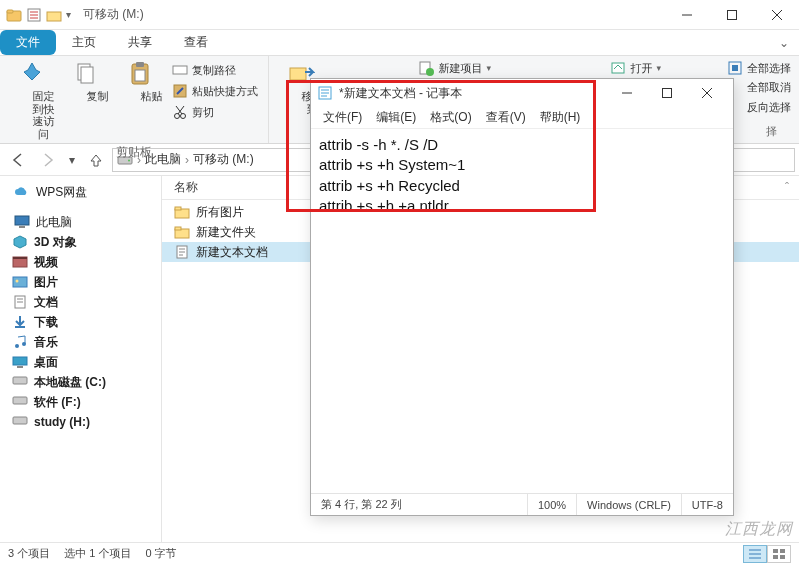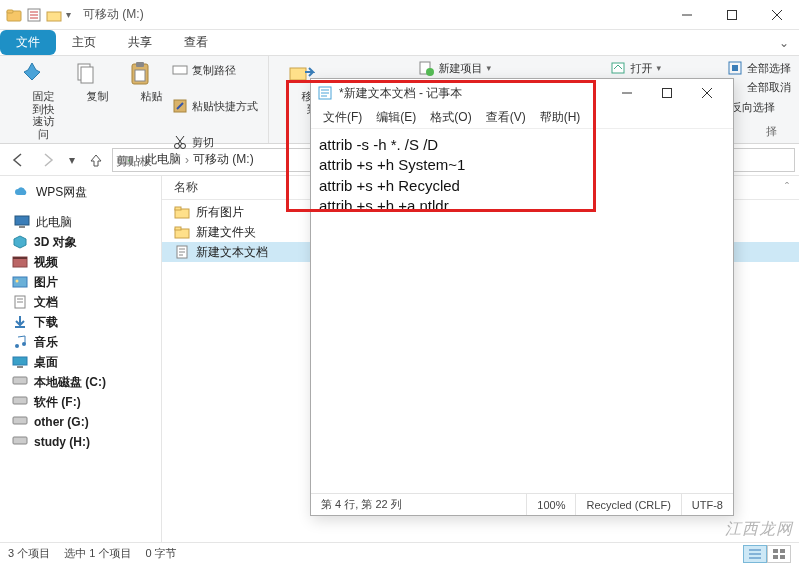--- a/index.html
+++ b/index.html
@@ -22,21 +22,21 @@
 
 .ribbon { height: 88px; background: #f5f6f7; border-bottom: 1px solid #d8d8d8; display: flex; position: relative; }
 .rgroup { display: flex; flex-direction: column; padding: 2px 6px 0 6px; border-right: 1px solid #e0e0e0; }
 .rgroup .body { flex: 1; display: flex; align-items: flex-start; gap: 2px; }
 .rgroup .label { text-align: center; font-size: 12px; color: #666; padding: 1px 0 2px 0; }
 .bigbtn { display: flex; flex-direction: column; align-items: center; width: 52px; padding: 2px 2px; gap: 2px; }
 .bigbtn .ico { width: 28px; height: 28px; }
 .bigbtn .txt { font-size: 11px; color: #333; text-align: center; line-height: 1.15; margin-left: 23px; }
 .smallbtn { display: flex; align-items: center; gap: 4px; padding: 2px 4px; font-size: 11px; color: #333; white-space: nowrap; }
 .smallbtn .ico { width: 16px; height: 16px; }
-.vstack { display: flex; flex-direction: column; gap: 16px; }
+.vstack { display: flex; flex-direction: column; gap: 1px; }
 
 
 .addr { height: 32px; display: flex; align-items: center; gap: 2px; padding: 2px 4px; border-bottom: 1px solid #e5e5e5; }
 .navbtn { width: 28px; height: 26px; display:flex; align-items:center; justify-content:center; color:#555; }
 .breadcrumb { flex: 1; height: 24px; border: 1px solid #ccc; display: flex; align-items: center; padding: 0 4px; gap: 2px; font-size: 12px; color: #333; background:#fff;}
 .bc-sep { color: #888; padding: 0 2px; }
 
 
 .main { display: flex; height: calc(564px - 30px - 26px - 88px - 32px - 22px); }
 .sidebar { width: 162px; border-right: 1px solid #e5e5e5; overflow: hidden; padding-top: 6px; }
@@ -238,21 +238,21 @@
           <svg width="16" height="16">
             <rect x="2" y="2" width="12" height="12" fill="none" stroke="#3a7db8"></rect>
             <rect x="5" y="5" width="6" height="6" fill="#3a7db8"></rect>
           </svg>
         </span>
         <span>全部选择</span>
       </div>
     <div class="smallbtn" style="position:absolute; right:0; top:20px;">
         <span>全部取消</span>
       </div>
-    <div class="smallbtn" style="position:absolute; right:16px; top:40px;">
+    <div class="smallbtn" style="position:absolute; right:0; top:40px;">
         <span>反向选择</span>
       </div>
     <div style="position:absolute; right:18px; top:66px; font-size:11px; color:#666;">择</div>
   </div>
 </div>
 
 <div class="addr">
   <div class="navbtn">
       <svg width="16" height="16">
         <path d="M11 2 L4 8 L11 14" fill="none" stroke="#555" stroke-width="1.5"></path>
@@ -382,28 +382,20 @@
           </svg>
         </span>
         <span>软件 (F:)</span>
       </div>
     <div class="sb-item sub">
         <span class="ico">
           <svg width="16" height="12">
             <rect x="1" y="3" width="14" height="7" rx="1" fill="#ccc" stroke="#888"></rect>
           </svg>
         </span>
-        <span>other (G:)</span>
-      </div>
-    <div class="sb-item sub">
-        <span class="ico">
-          <svg width="16" height="12">
-            <rect x="1" y="3" width="14" height="7" rx="1" fill="#ccc" stroke="#888"></rect>
-          </svg>
-        </span>
         <span>study (H:)</span>
       </div>
   </div>
 
   <div class="content">
     <div class="colhead">
         <span>名称</span>
         <span style="margin-left:auto;color:#999;padding-right:10px;">ˆ</span>
       </div>
     <div class="filelist">
@@ -498,19 +490,19 @@
     <span>查看(V)</span>
     <span>帮助(H)</span>
   </div>
   <div class="np-body"><span>attrib -s -h *. /S /D</span>
 <span>attrib +s +h System~1</span>
 <span>attrib +s +h Recycled</span>
 <span>attrib +s +h +a ntldr</span></div>
   <div class="np-status">
     <div>第 4 行, 第 22 列</div>
     <div>100%</div>
-    <div>Recycled (CRLF)</div>
+    <div>Windows (CRLF)</div>
     <div>UTF-8</div>
   </div>
 </div>
 
 <div class="redbox"></div>
 <div class="watermark">江西龙网</div>
 
 </body></html>

